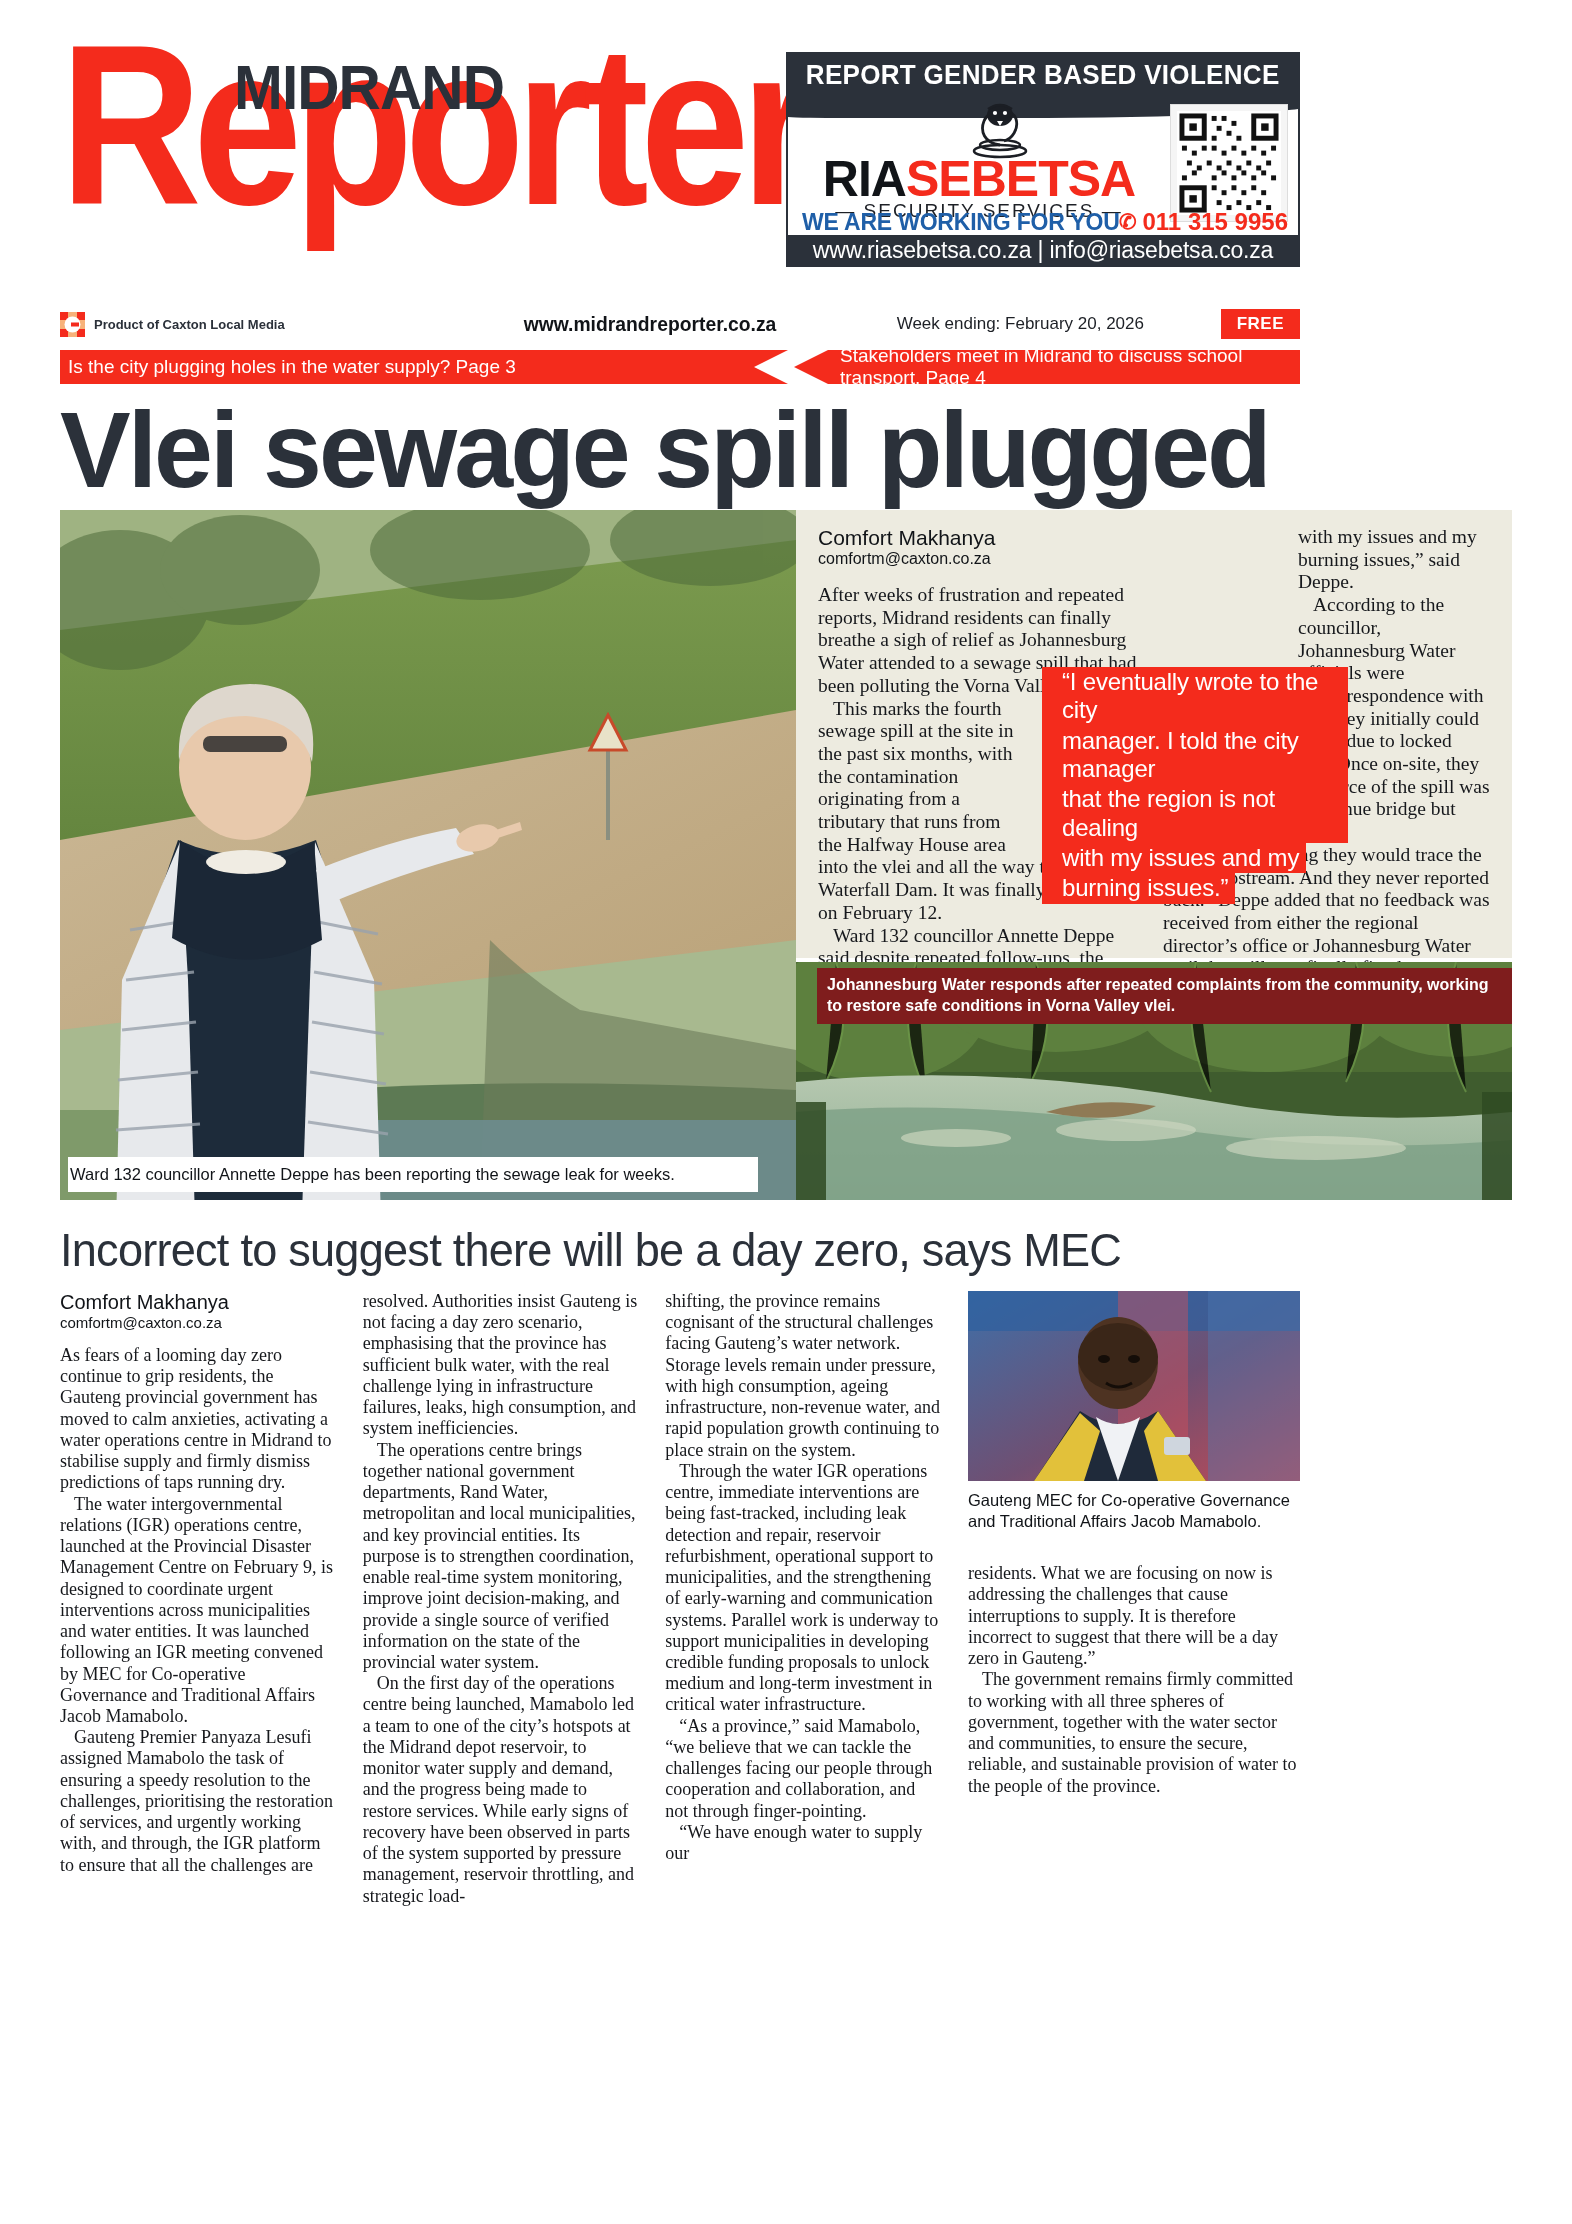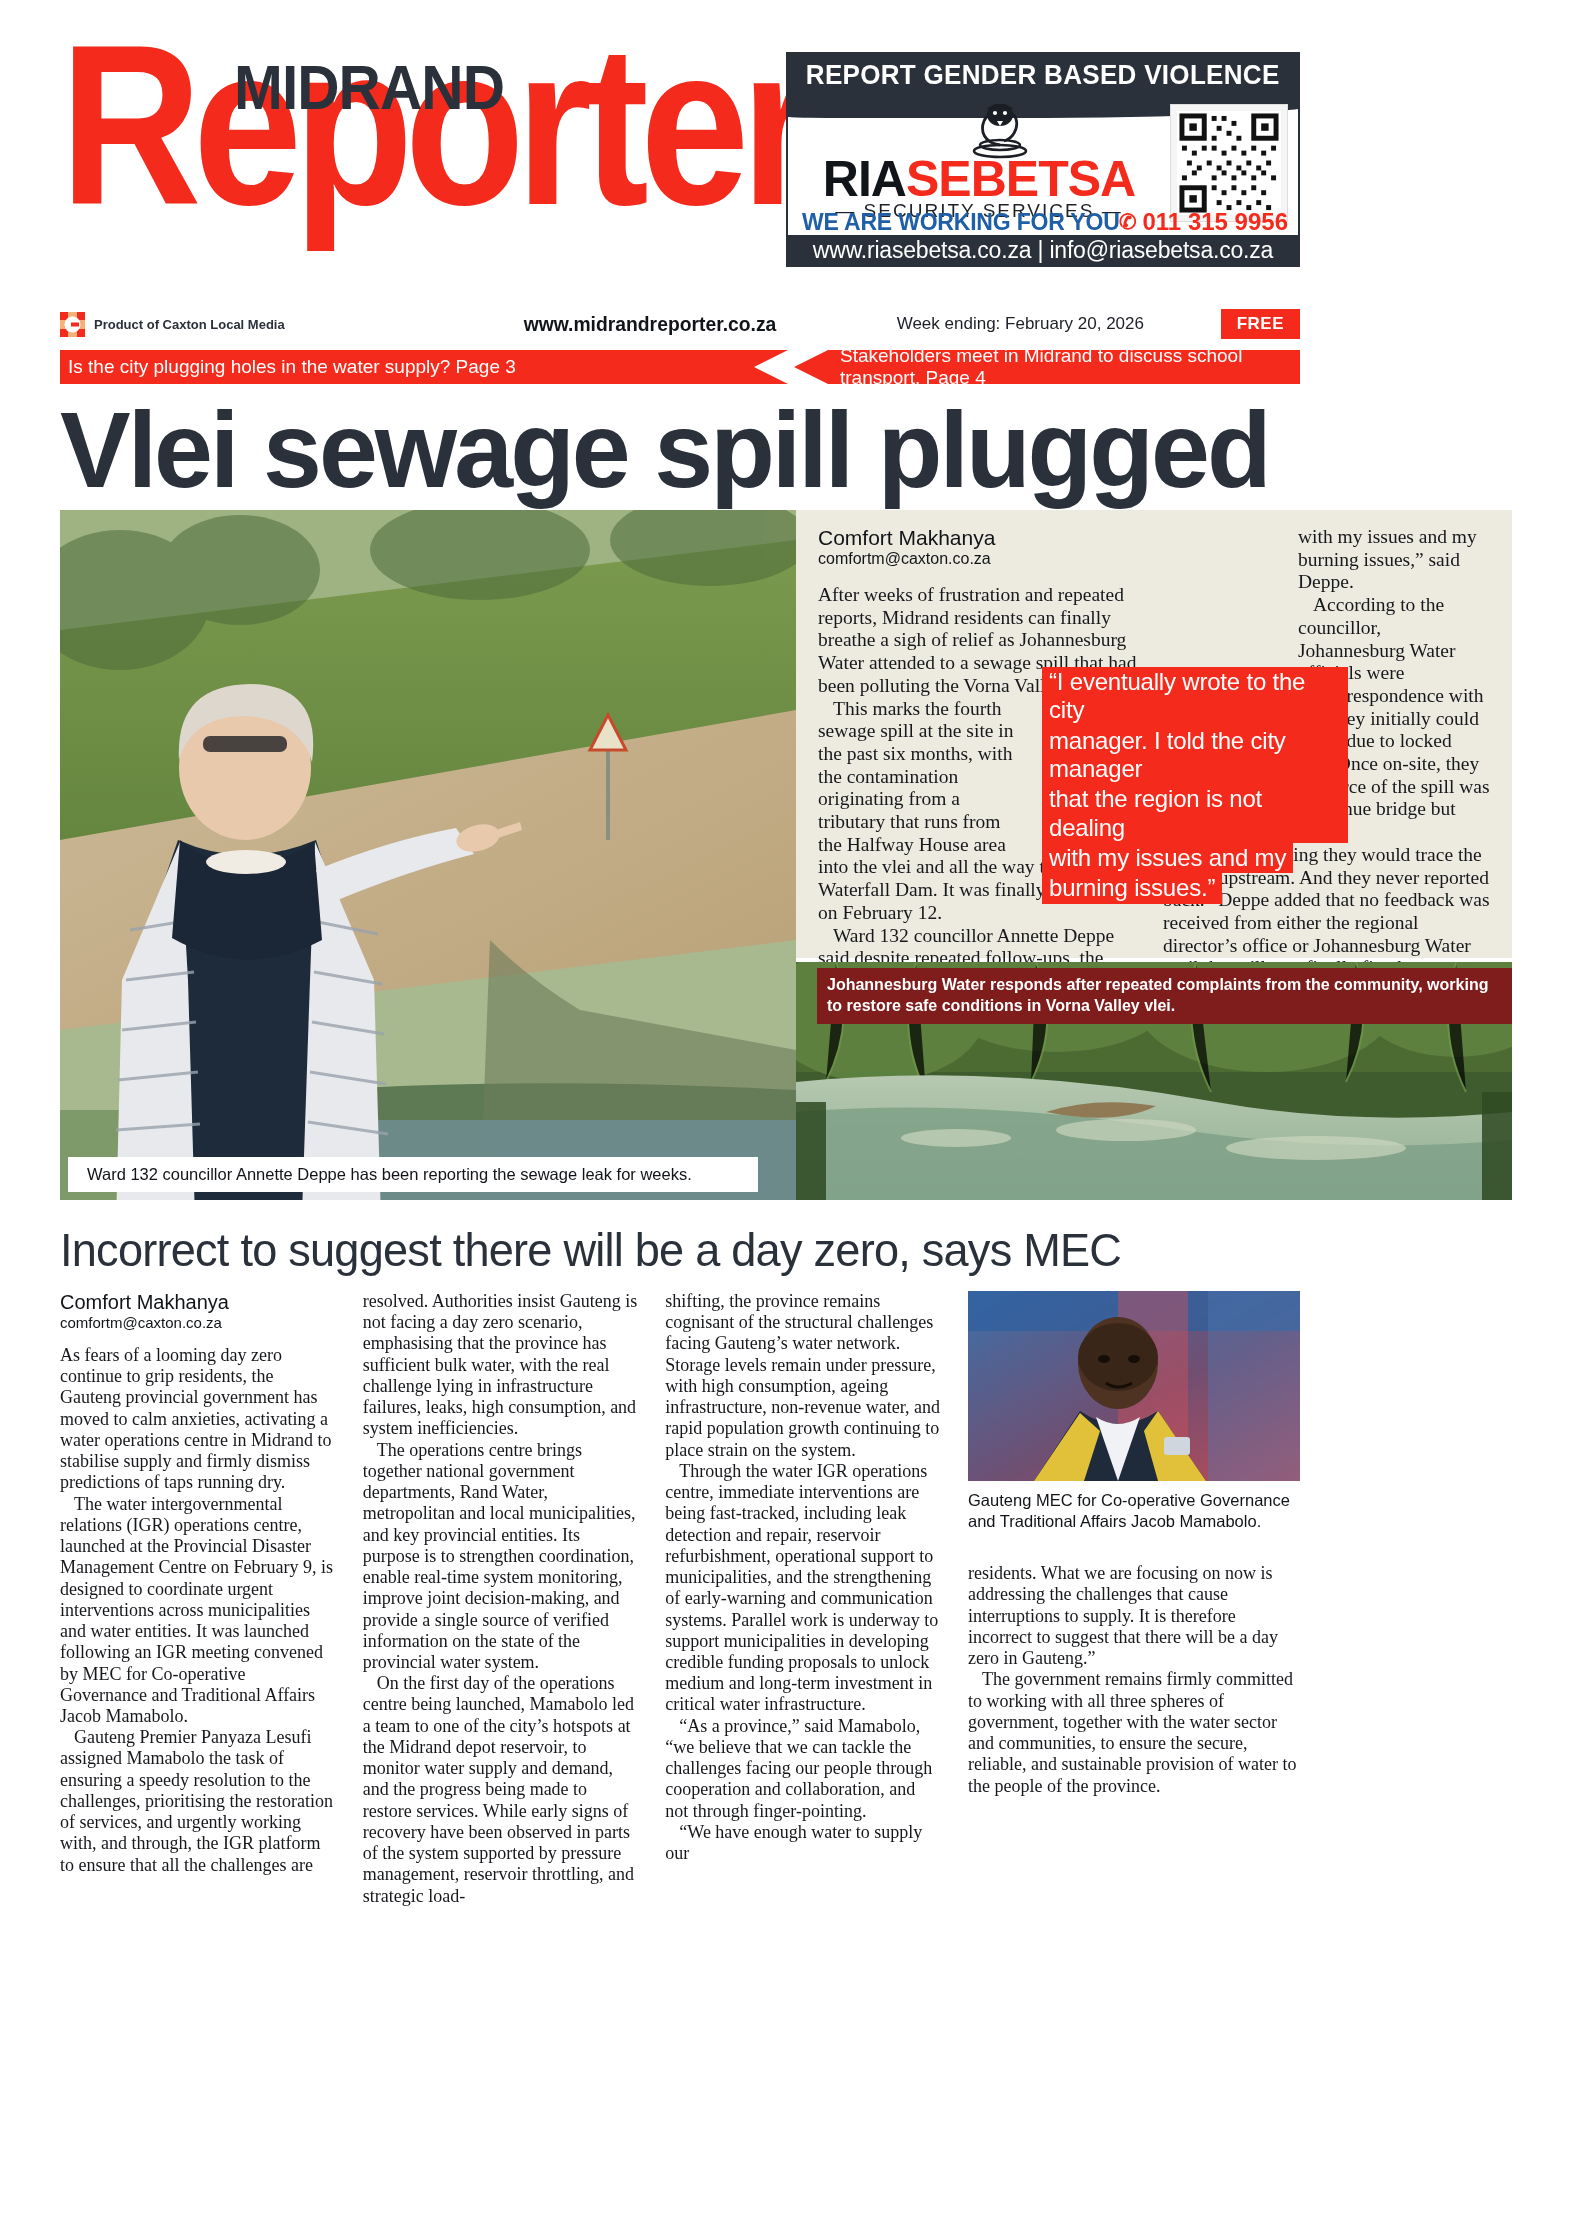--- a/index.html
+++ b/index.html
@@ -136,21 +136,21 @@
   
   .lead-block { position: relative; width: 1452px; height: 690px; }
   .photo-main {
     position: absolute; left: 0; top: 0; width: 736px; height: 690px;
     overflow: hidden; background: #9bb36a;
   }
   .photo-main svg { width: 100%; height: 100%; display: block; }
   .cap-white {
     position: absolute; left: 8px; bottom: 8px; width: 690px;
     background: #ffffff; color: #111418; font-size: 16.5px;
-    padding: 7px 19px; line-height: 1.25;
+    padding: 7px 2px; line-height: 1.25;
   }
   .textzone {
     position: absolute; left: 736px; top: 0; width: 716px; height: 448px;
     background: #EDEBE0; padding: 16px 22px 6px 22px;
     display: flex; gap: 18px;
   }
   .byline-name { font-size: 21px; color: #111418; font-weight: normal;
                  font-family: "Liberation Sans", sans-serif; }
   .byline-mail { font-size: 16px; color: #111418; margin-bottom: 16px;
                  font-family: "Liberation Sans", sans-serif; }
@@ -167,21 +167,21 @@
   .quote-hole-r { float: left; width: 135px; height: 150px; }
 
   .pullquote {
     position: absolute; left: 246px; top: 157px; width: 306px;
     z-index: 5; pointer-events: none;
   }
   .pq-line {
     display: table; background: #F42B1C; color: #ffffff;
     font-family: "Liberation Sans", sans-serif;
     font-size: 24px; line-height: 1.18; font-weight: normal;
-    padding: 1px 7px 1px 7px; letter-spacing: -0.2px;
+    padding: 1px 7px 1px 20px; letter-spacing: -0.2px;
   }
 
   .photo-sec {
     position: absolute; left: 736px; top: 452px; width: 716px; height: 238px;
     overflow: hidden; background: #4e6b3a;
   }
   .photo-sec svg { width: 100%; height: 100%; display: block; }
   .cap-red {
     position: absolute; left: 21px; top: 6px; width: 700px;
     background: #7f1d1d; color: #ffffff; font-size: 16px; font-weight: bold;

